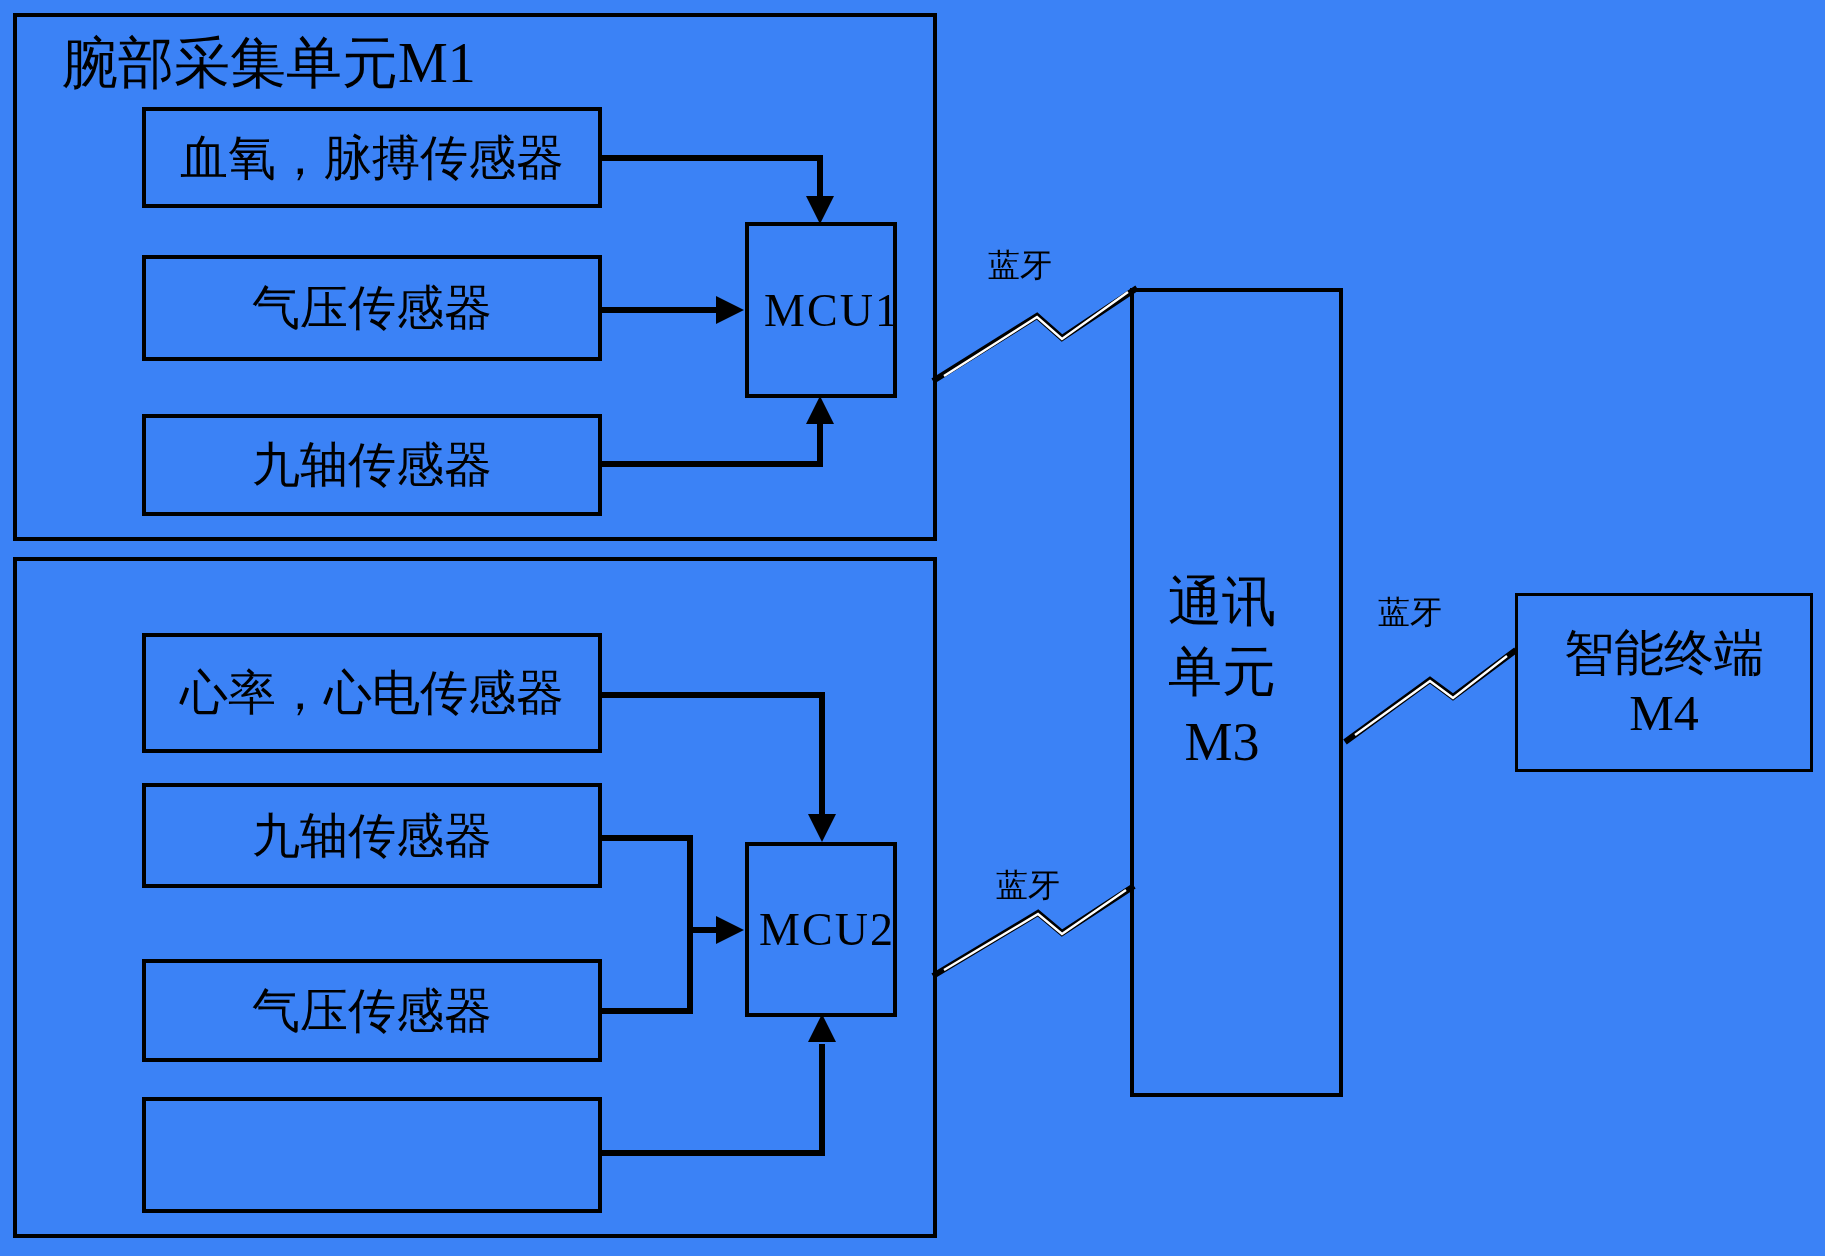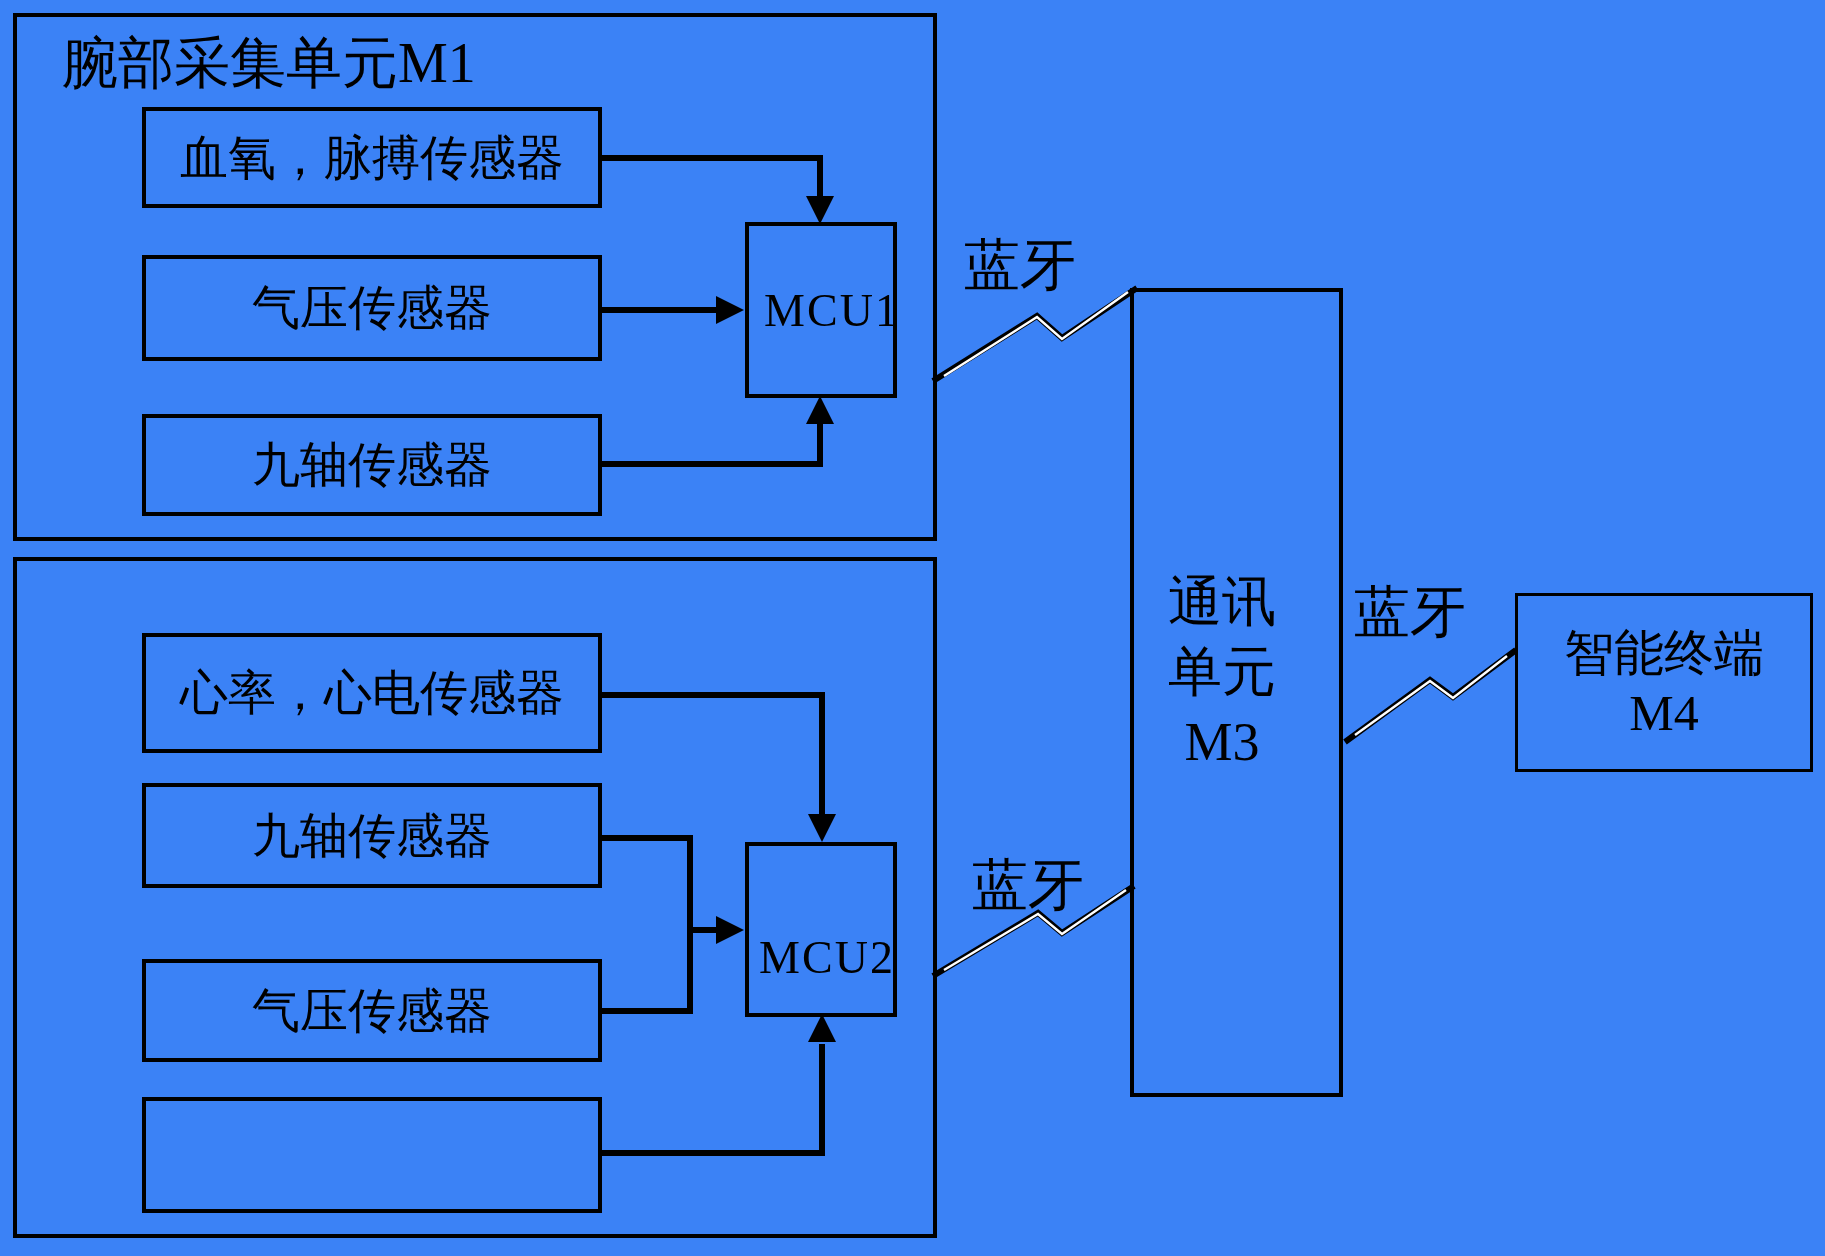--- a/index.html
+++ b/index.html
@@ -26,21 +26,21 @@
     color:#000;
     white-space:nowrap;
   }
   .sensor-label{font-size:48px;}
   .mcu-label{font-size:46px;letter-spacing:2px;}
   .unit-title{
     position:absolute;
     font-size:56px;
     white-space:nowrap;
   }
-  .bt-label{font-size:56px;}
+  .bt-label{font-size:32px;}
   .stack{
     position:absolute;
     display:flex;
     flex-direction:column;
     align-items:center;
     justify-content:center;
     text-align:center;
   }
   .stack .line{font-size:54px;line-height:70px;}
   #wires{
@@ -75,21 +75,21 @@
 
   <div class="box" style="left:142px;top:783px;width:460px;height:105px;"></div>
   <div class="label sensor-label" style="left:142px;top:783px;width:460px;height:105px;">九轴传感器</div>
 
   <div class="box" style="left:142px;top:959px;width:460px;height:103px;"></div>
   <div class="label sensor-label" style="left:142px;top:959px;width:460px;height:103px;">气压传感器</div>
 
   <div class="box" style="left:142px;top:1097px;width:460px;height:116px;"></div>
 
   <div class="box" style="left:745px;top:842px;width:152px;height:175px;"></div>
-  <div class="label mcu-label" style="left:745px;top:870px;width:164px;height:175px;">MCU2</div>
+  <div class="label mcu-label" style="left:745px;top:842px;width:164px;height:175px;">MCU2</div>
 
   <div class="box" style="left:1130px;top:288px;width:213px;height:809px;"></div>
   <div class="stack" style="left:1130px;top:285px;width:184px;height:809px;transform:translateY(-18px);">
     <div class="line">通讯</div>
     <div class="line">单元</div>
     <div class="line">M3</div>
   </div>
 
   <div class="box" style="left:1515px;top:593px;width:298px;height:179px;border-width:3px;"></div>
   <div class="stack" style="left:1515px;top:593px;width:298px;height:179px;">

